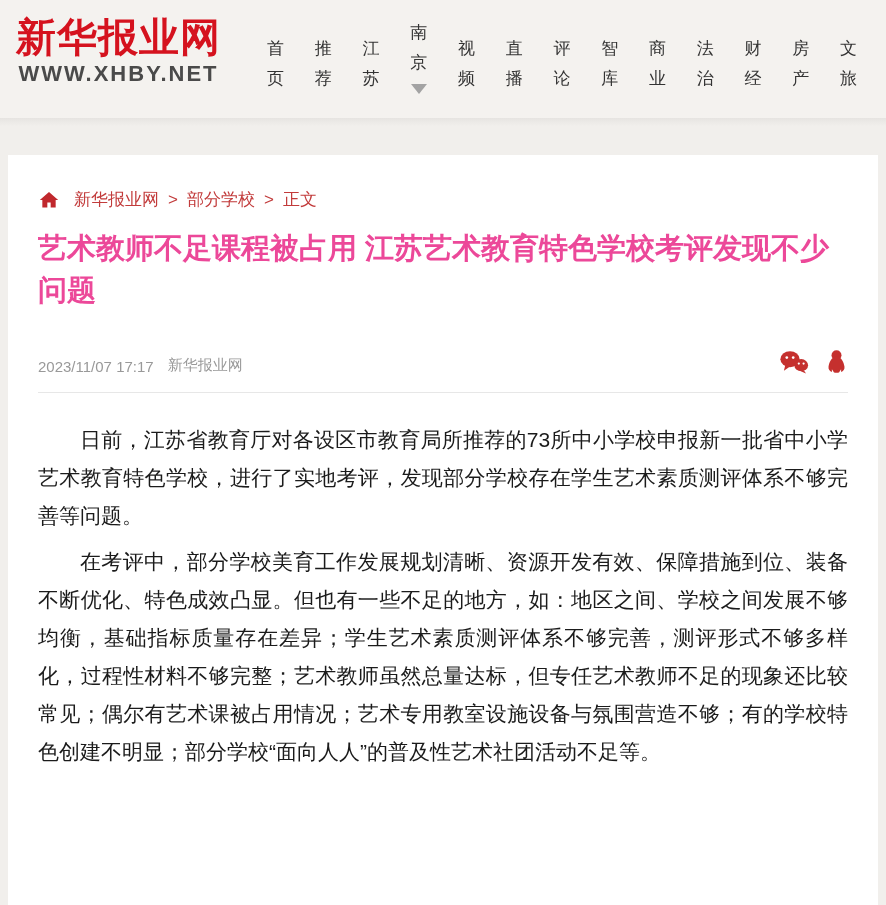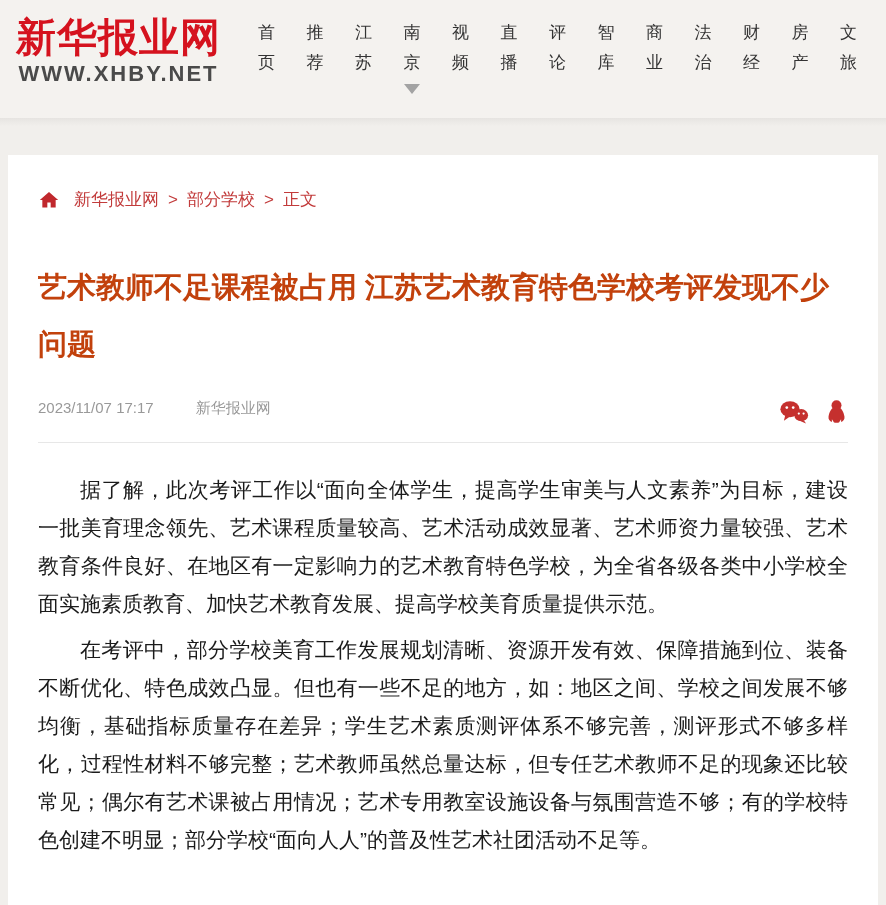--- a/index.html
+++ b/index.html
@@ -41,22 +41,23 @@
     font-size: 22px;
     font-weight: 700;
     color: #4a4a4a;
     letter-spacing: 2px;
     margin-top: 1px;
   }
   .main-nav {
     flex: 1;
     display: flex;
     justify-content: space-between;
-    margin-left: 36px;
+    margin-left: 45px;
     padding-top: 4px;
+    align-items: flex-end;
   }
   .nav-item {
     display: flex;
     flex-direction: column;
     align-items: center;
     cursor: pointer;
   }
   .nav-label {
     width: 19px;
     font-size: 17px;
@@ -85,34 +86,33 @@
     display: flex;
     align-items: center;
     font-size: 17px;
     color: #c23b3b;
   }
   .breadcrumb .home-icon { width: 22px; height: 20px; margin-right: 14px; cursor: pointer; }
   .crumb { cursor: pointer; }
   .crumb-sep { margin: 0 9px; color: #c23b3b; }
 
   .page-title {
-    margin-top: 48px;
+    margin-top: 16px;
     font-size: 29px;
     font-weight: 700;
-    color: #c2410c;
-    line-height: 57px;
+    color: #ec4899;
+    line-height: 42px;
   }
 
   .meta-row {
     display: flex;
-    align-items: flex-start;
-    margin-top: 26px;
+    align-items: flex-end;
+    margin-top: 38px;
     font-size: 15px;
     color: #999;
-    gap: 28px;
   }
   .meta-source { margin-left: 14px; }
   .share-icons { margin-left: auto; display: flex; align-items: center; gap: 16px; }
   .share-icons svg { cursor: pointer; }
 
   .divider {
     border: none;
     border-top: 1px solid #e7e7e7;
     margin-top: 17px;
   }
@@ -220,17 +220,17 @@
           <circle cx="12" cy="6" r="5.2"></circle>
           <path d="M12 7.5 C6.5 7.5 4.4 13.5 3.7 17.8 C3.2 20.8 5 22.8 7.2 23.4 L7.2 20.6 L9.4 23.9 C11.1 24.3 12.9 24.3 14.6 23.9 L16.8 20.6 L16.8 23.4 C19 22.8 20.8 20.8 20.3 17.8 C19.6 13.5 17.5 7.5 12 7.5 Z"></path>
         </g>
       </svg>
     </span>
   </div>
 
   <hr class="divider">
 
   <article class="article-body">
-    <p>据了解，此次考评工作以“面向全体学生，提高学生审美与人文素养”为目标，建设一批美育理念领先、艺术课程质量较高、艺术活动成效显著、艺术师资力量较强、艺术教育条件良好、在地区有一定影响力的艺术教育特色学校，为全省各级各类中小学校全面实施素质教育、加快艺术教育发展、提高学校美育质量提供示范。</p>
+    <p>日前，江苏省教育厅对各设区市教育局所推荐的73所中小学校申报新一批省中小学艺术教育特色学校，进行了实地考评，发现部分学校存在学生艺术素质测评体系不够完善等问题。</p>
     <p>在考评中，部分学校美育工作发展规划清晰、资源开发有效、保障措施到位、装备不断优化、特色成效凸显。但也有一些不足的地方，如：地区之间、学校之间发展不够均衡，基础指标质量存在差异；学生艺术素质测评体系不够完善，测评形式不够多样化，过程性材料不够完整；艺术教师虽然总量达标，但专任艺术教师不足的现象还比较常见；偶尔有艺术课被占用情况；艺术专用教室设施设备与氛围营造不够；有的学校特色创建不明显；部分学校“面向人人”的普及性艺术社团活动不足等。</p>
   </article>
 
 </main>
 
 </body></html>

